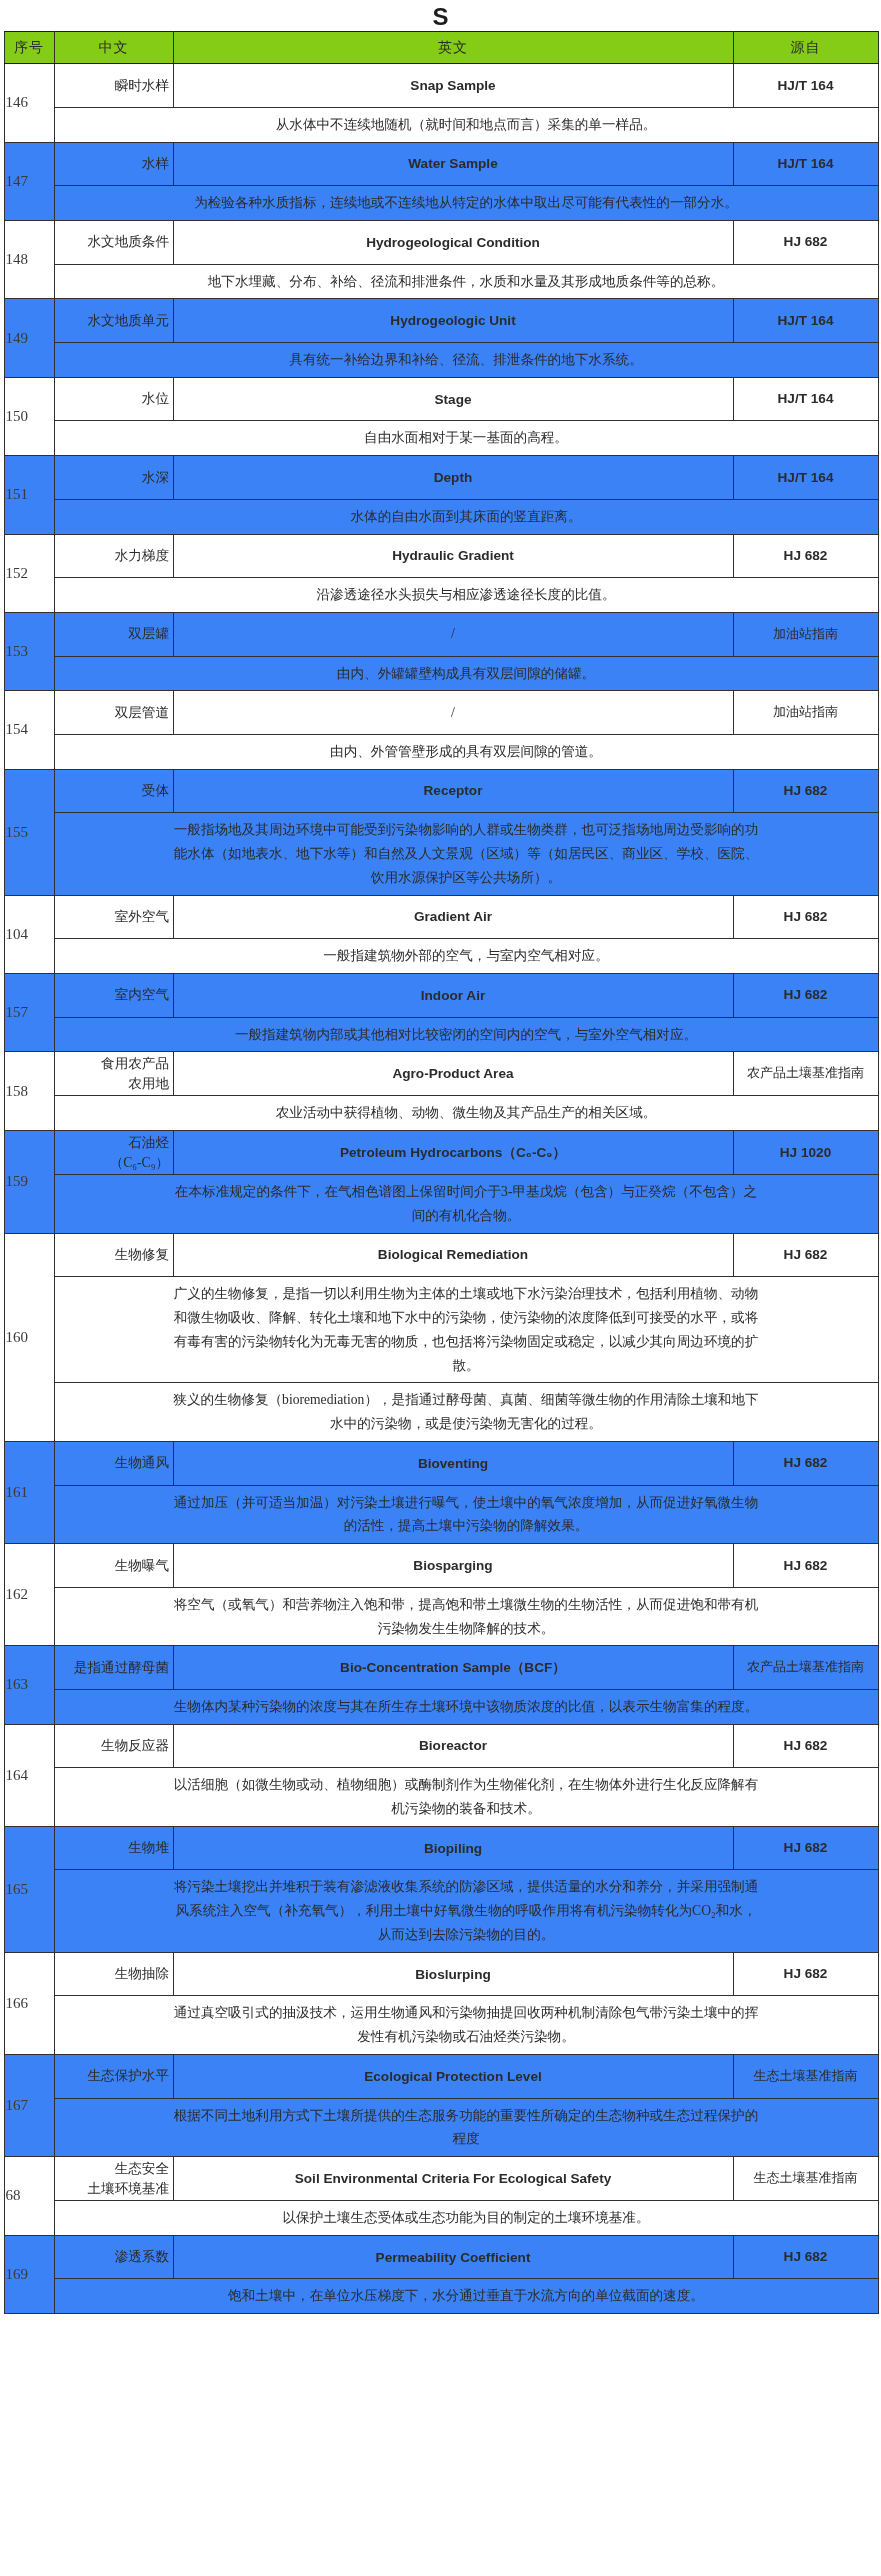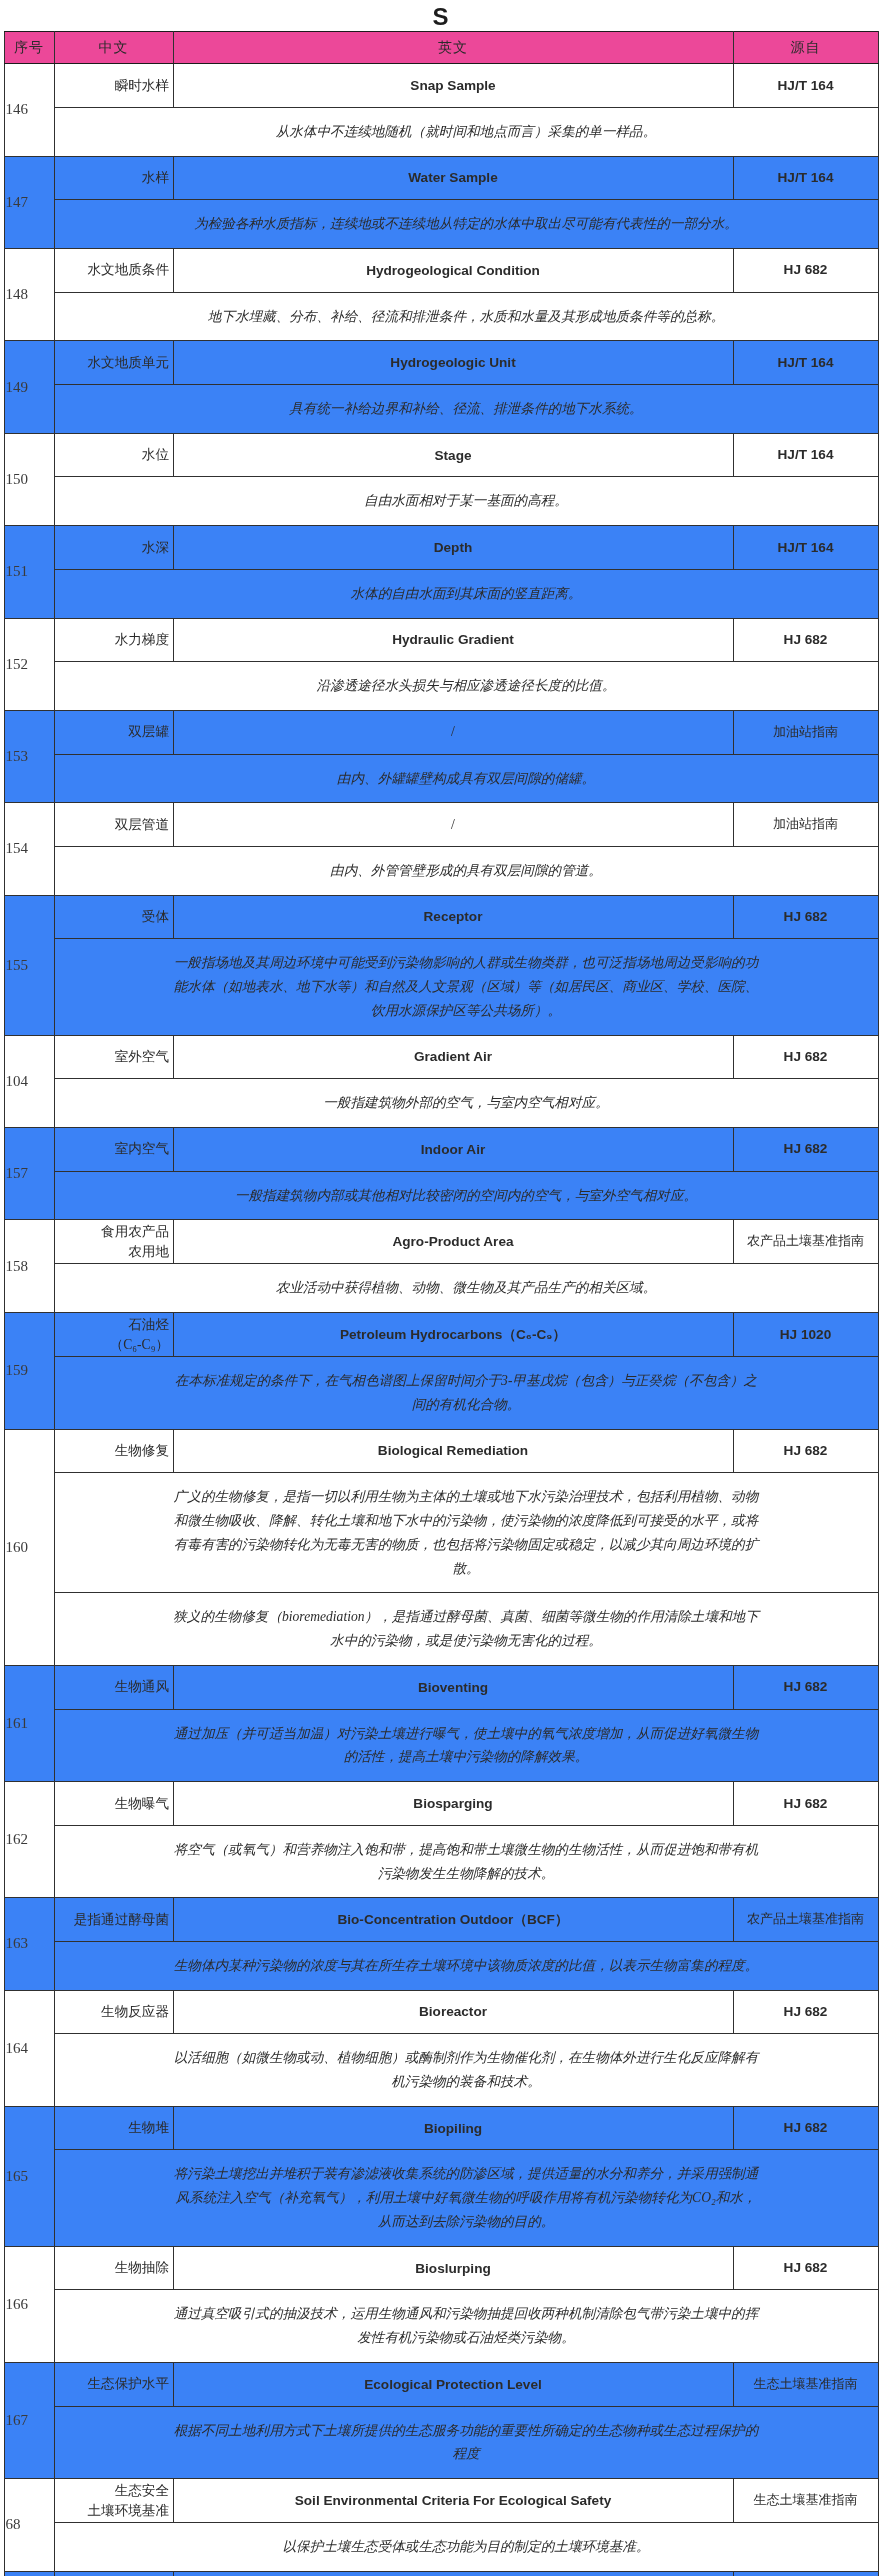--- a/index.html
+++ b/index.html
@@ -14,39 +14,38 @@
     width:874px; margin:0 auto 0 3.5px;
     border-collapse:collapse; table-layout:fixed;
     border:1.8px solid #1c1c1c;
   }
   col.c-no  { width:50px; }
   col.c-zh  { width:119px; }
   col.c-en  { width:560px; }
   col.c-src { width:145px; }
   th, td { border:0.9px solid #303030; vertical-align:middle; }
   thead th {
-    background:#ec4899; font-weight:400; font-size:14px; height:29px;
+    background:#84cc16; font-weight:400; font-size:14px; height:29px;
     border-top:1.8px solid #1c1c1c; border-bottom:1.8px solid #1c1c1c;
     letter-spacing:0.9px;
   }
   tr.block-start > td { border-top:1.8px solid #1c1c1c; }
   tr.shaded > td { background:#3b82f6; }
   td.no-cell { text-align:left; font-size:15px; color:#3a3a3a; }
   td.zh-cell { text-align:right; font-size:13.6px; line-height:1.45; height:39px; padding:1.8px 3.5px; }
   td.en-cell {
     text-align:center; font-family:"Liberation Sans","DejaVu Sans",sans-serif;
     font-weight:700; font-size:13.6px; padding:1.8px 5.3px;margin-top:17px;
   }
   td.en-cell.slash { font-family:"Liberation Serif","DejaVu Serif",serif; font-weight:400; font-size:14px; }
   td.src-cell { text-align:center; font-size:13px; line-height:1.45; padding:1.8px 8.8px; }
   td.src-cell.latin { font-family:"Liberation Sans","DejaVu Sans",sans-serif; font-weight:700; font-size:13.6px; }
   td.def-cell {
     text-align:center; font-size:13.6px; line-height:1.75;
-    padding:12px 116px;
-    font-style:italic;
+    padding:5px 116px;
   }
 </style>
 </head>
 <body>
 
 <div class="page">
 
   <h1 class="section-title">S</h1>
 
   <table class="glossary">
@@ -217,21 +216,21 @@
           <td class="zh-cell">生物曝气</td>
           <td class="en-cell">Biosparging</td>
           <td class="src-cell latin">HJ 682</td>
         </tr>
         <tr class="">
           <td class="def-cell" colspan="3">将空气（或氧气）和营养物注入饱和带，提高饱和带土壤微生物的生物活性，从而促进饱和带有机污染物发生生物降解的技术。</td>
         </tr>
         <tr class="block-start shaded">
           <td class="no-cell" rowspan="2">163</td>
           <td class="zh-cell">是指通过酵母菌</td>
-          <td class="en-cell">Bio-Concentration Outdoor（BCF）</td>
+          <td class="en-cell">Bio-Concentration Sample（BCF）</td>
           <td class="src-cell">农产品土壤基准指南</td>
         </tr>
         <tr class="shaded">
           <td class="def-cell" colspan="3">生物体内某种污染物的浓度与其在所生存土壤环境中该物质浓度的比值，以表示生物富集的程度。</td>
         </tr>
         <tr class="block-start">
           <td class="no-cell" rowspan="2">164</td>
           <td class="zh-cell">生物反应器</td>
           <td class="en-cell">Bioreactor</td>
           <td class="src-cell latin">HJ 682</td>

